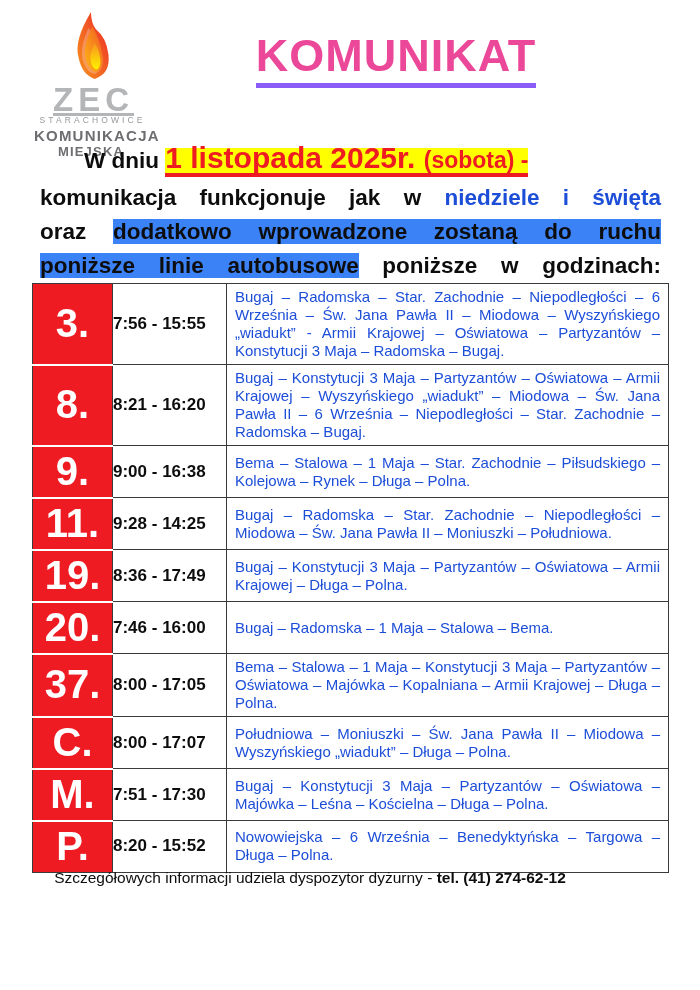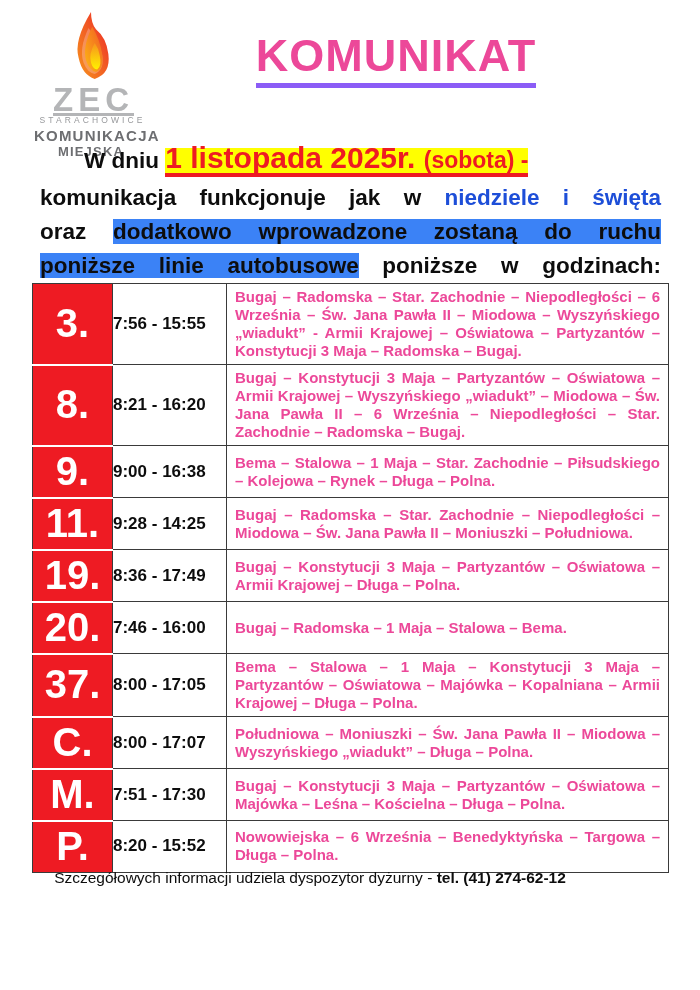--- a/index.html
+++ b/index.html
@@ -42,22 +42,22 @@
     border-collapse:collapse; table-layout:fixed; }
   td { border:1px solid #3a3a3a; vertical-align:middle; }
   td.cell-num {
     background:#ee1b23; color:#fff; font-weight:bold; font-size:40px;
     text-align:center; line-height:44px; padding:2px 0 4px;
     border-top:2px solid #ffffff; border-bottom:2px solid #ffffff;
   }
   tr:first-child td.cell-num { border-top:1px solid #3a3a3a; }
   tr:last-child  td.cell-num { border-bottom:1px solid #3a3a3a; }
   td.cell-time { font-weight:bold; font-size:17px; color:#0d0d0d; }
-  td.cell-route { font-weight:bold; font-size:15px; line-height:18px;
-    text-align:justify; padding:4px 8px; color:#ec4899; }
+  td.cell-route { font-weight:normal; font-size:15px; line-height:18px;
+    text-align:justify; padding:4px 8px; color:#1d4ed8; }
 
   
   .footer-info { position:absolute; left:0; top:869px; width:620px;
     text-align:center; font-size:15.5px; color:#0d0d0d; }
   .footer-info .bold { font-weight:bold; }
   .signature { position:absolute; right:52px; top:898px; text-align:center;
     font-style:italic; font-size:15.5px; line-height:23px; color:#0d0d0d; }
 </style>
 </head>
 <body>

